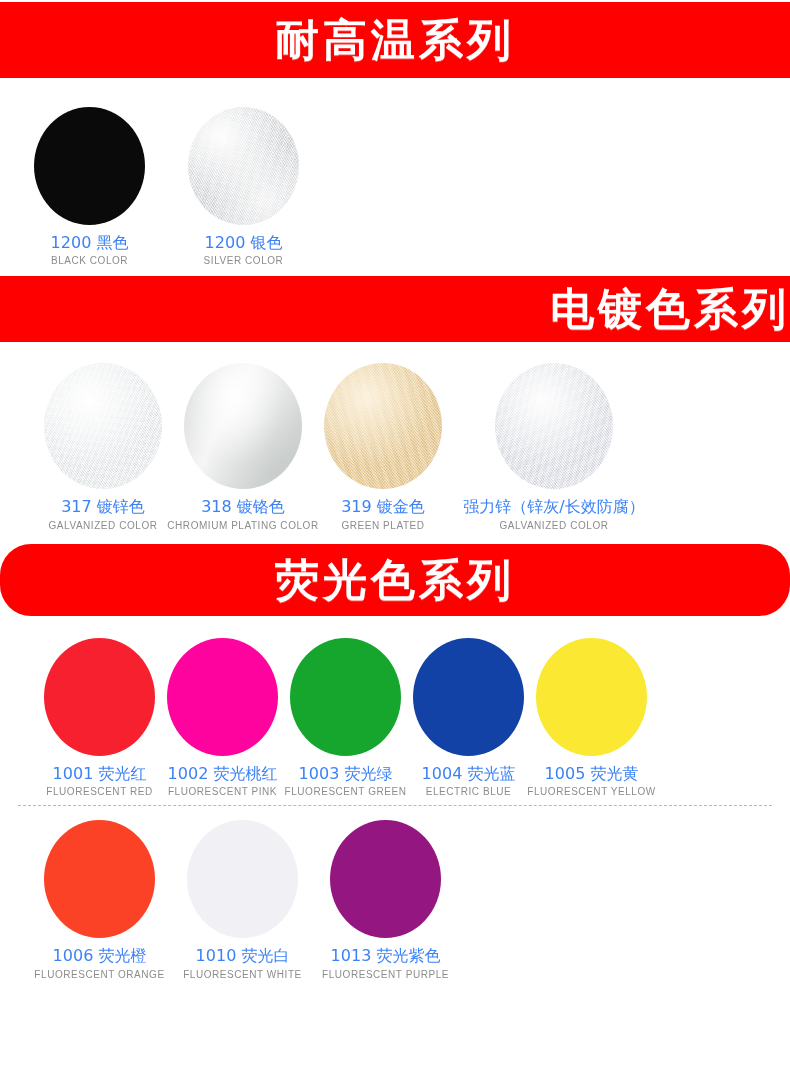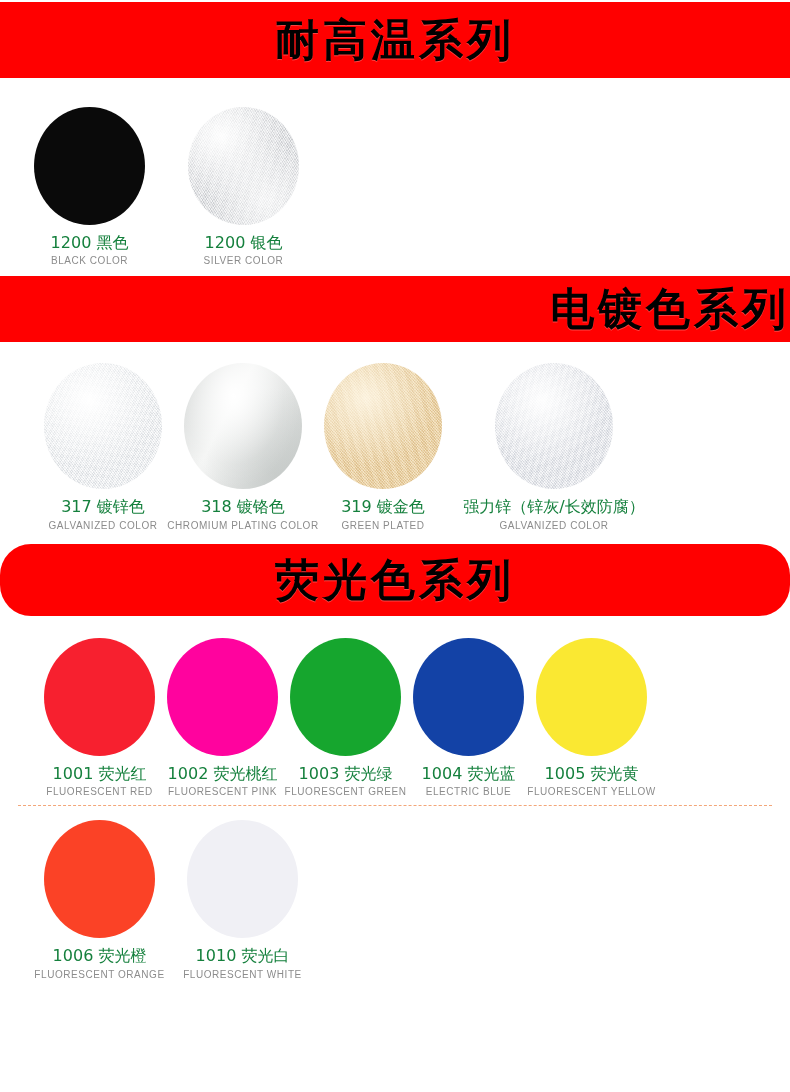--- a/index.html
+++ b/index.html
@@ -13,21 +13,21 @@
   .page{position:relative;width:790px;height:1092px;}
 
   
   .banner{
     width:790px;
     background:#ff0000;
     display:flex;align-items:center;justify-content:center;
     box-sizing:border-box;
   }
   .banner-title{
-    color:#000000;
+    color:#ffffff;
     font-weight:bold;
     letter-spacing:.09em;
     font-size:44px;
     line-height:1;
     font-family:"DejaVu Sans","Liberation Sans",sans-serif;
     text-shadow:0 1px 0 rgba(255,255,255,.25);
     white-space:nowrap;
   }
 
   
@@ -41,21 +41,21 @@
     flex-direction:column;
     align-items:center;
     box-sizing:border-box;
   }
   .swatch{
     border-radius:50%;
     display:block;
     background-repeat:no-repeat;
   }
   .label-cn{
-    color:#15803d;
+    color:#3b82f6;
     font-size:16px;
     line-height:1.15;
     margin-top:9px;
     white-space:nowrap;
     font-family:"DejaVu Sans","Liberation Sans",sans-serif;
     font-weight:500;
   }
   .label-en{
     color:#8c8c8c;
     font-size:10px;
@@ -218,16 +218,21 @@
       <div class="cell">
         <span class="swatch" style="background: rgb(251, 66, 38);"></span>
         <span class="label-cn">1006 荧光橙</span>
         <span class="label-en">FLUORESCENT ORANGE</span>
       </div>
       <div class="cell">
         <span class="swatch" style="background: rgb(240, 240, 245);"></span>
         <span class="label-cn">1010 荧光白</span>
         <span class="label-en">FLUORESCENT WHITE</span>
       </div>
+      <div class="cell">
+        <span class="swatch" style="background: rgb(148, 22, 128);"></span>
+        <span class="label-cn">1013 荧光紫色</span>
+        <span class="label-en">FLUORESCENT PURPLE</span>
+      </div>
     </div>
   </section>
 
 </div>
 
 </body></html>

